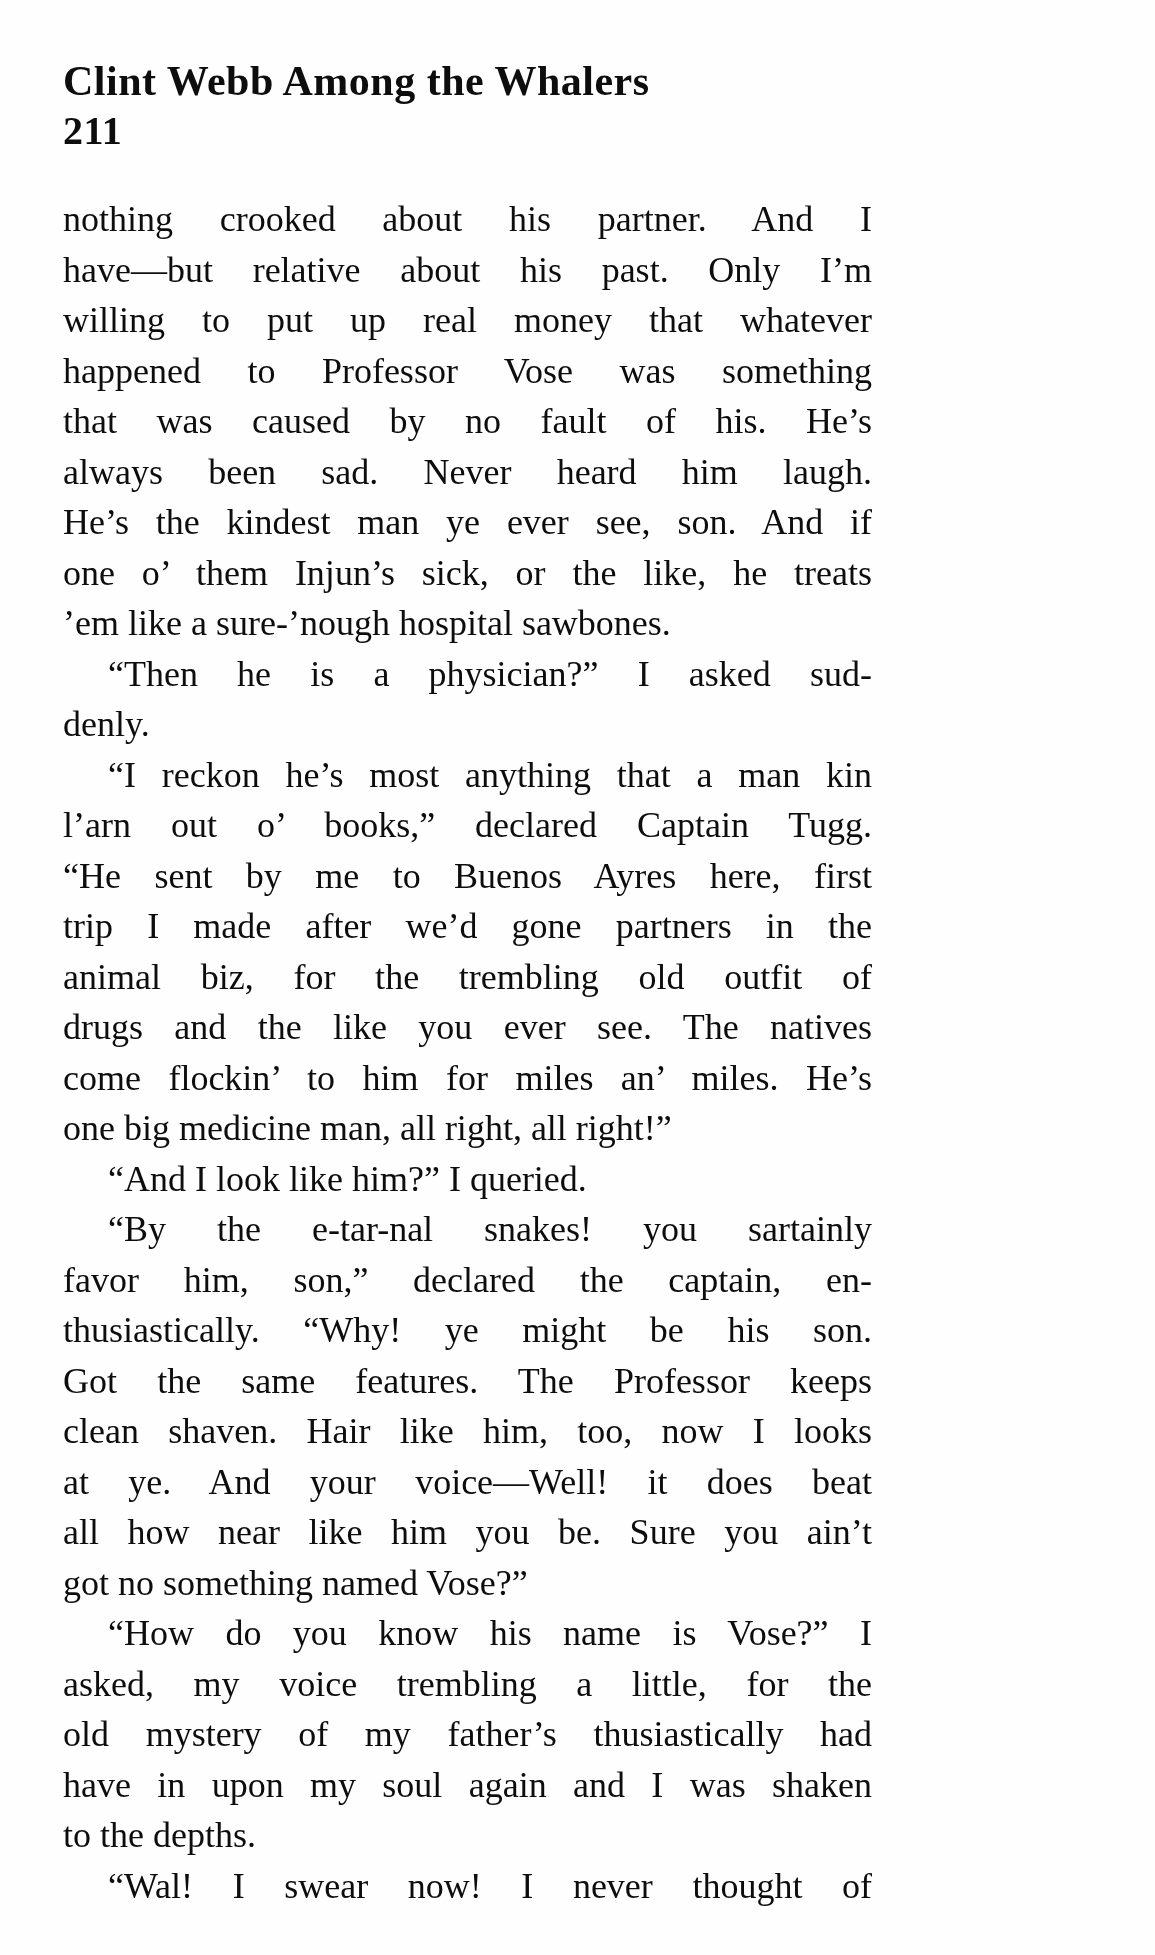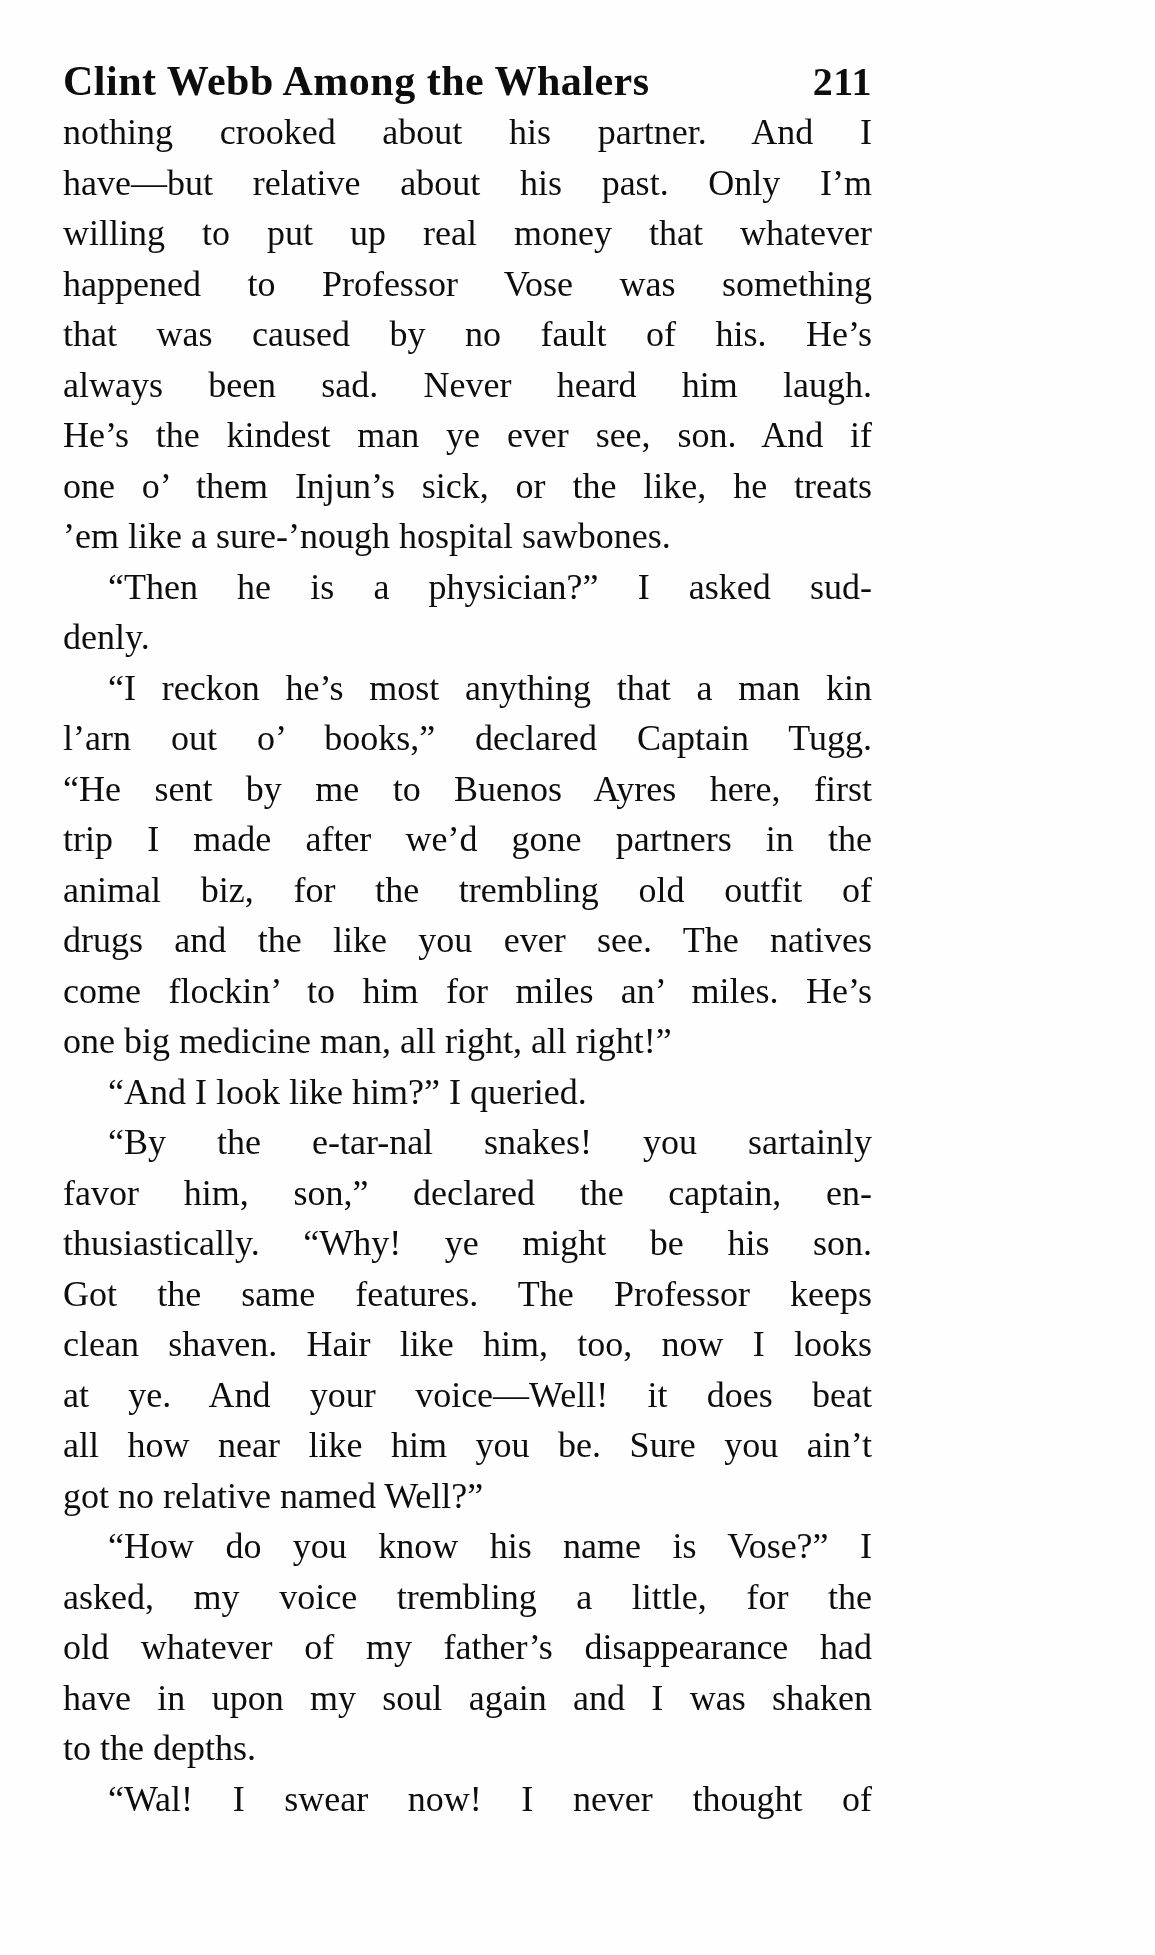--- a/index.html
+++ b/index.html
@@ -19,21 +19,23 @@
     overflow: hidden;
   }
   .running-header {
     display: flex;
     justify-content: space-between;
     align-items: baseline;
     font-size: 42px;
     line-height: 50px;
     font-weight: bold;
     letter-spacing: 0.5px;
+    margin-bottom: 38px;
     white-space: nowrap;
+    flex-direction: column;
   }
   .running-header .pagenum {
     font-size: 40px;
     font-weight: bold;
   }
   .body-text {
     font-size: 36px;
     line-height: 50.5px;
   }
   .line {
@@ -78,21 +80,21 @@
       <div class="line">come flockin’ to him for miles an’ miles.  He’s</div>
       <div class="line para-end">one big medicine man, all right, all right!”</div>
       <div class="line indent para-end">“And I look like him?” I queried.</div>
       <div class="line indent">“By the e-tar-nal snakes! you sartainly</div>
       <div class="line">favor him, son,” declared the captain, en-</div>
       <div class="line">thusiastically.  “Why! ye might be his son.</div>
       <div class="line">Got the same features.  The Professor keeps</div>
       <div class="line">clean shaven.  Hair like him, too, now I looks</div>
       <div class="line">at ye.  And your voice—Well! it does beat</div>
       <div class="line">all how near like him you be.  Sure you ain’t</div>
-      <div class="line para-end">got no relative named Well?”</div>
+      <div class="line para-end">got no something named Vose?”</div>
       <div class="line indent">“How do you know his name is Vose?” I</div>
       <div class="line">asked, my voice trembling a little, for the</div>
-      <div class="line">old whatever of my father’s disappearance had</div>
+      <div class="line">old mystery of my father’s thusiastically had</div>
       <div class="line">have in upon my soul again and I was shaken</div>
       <div class="line para-end">to the depths.</div>
       <div class="line indent">“Wal! I swear now! I never thought of</div>
     </div>
 </div>
 
 </body></html>

